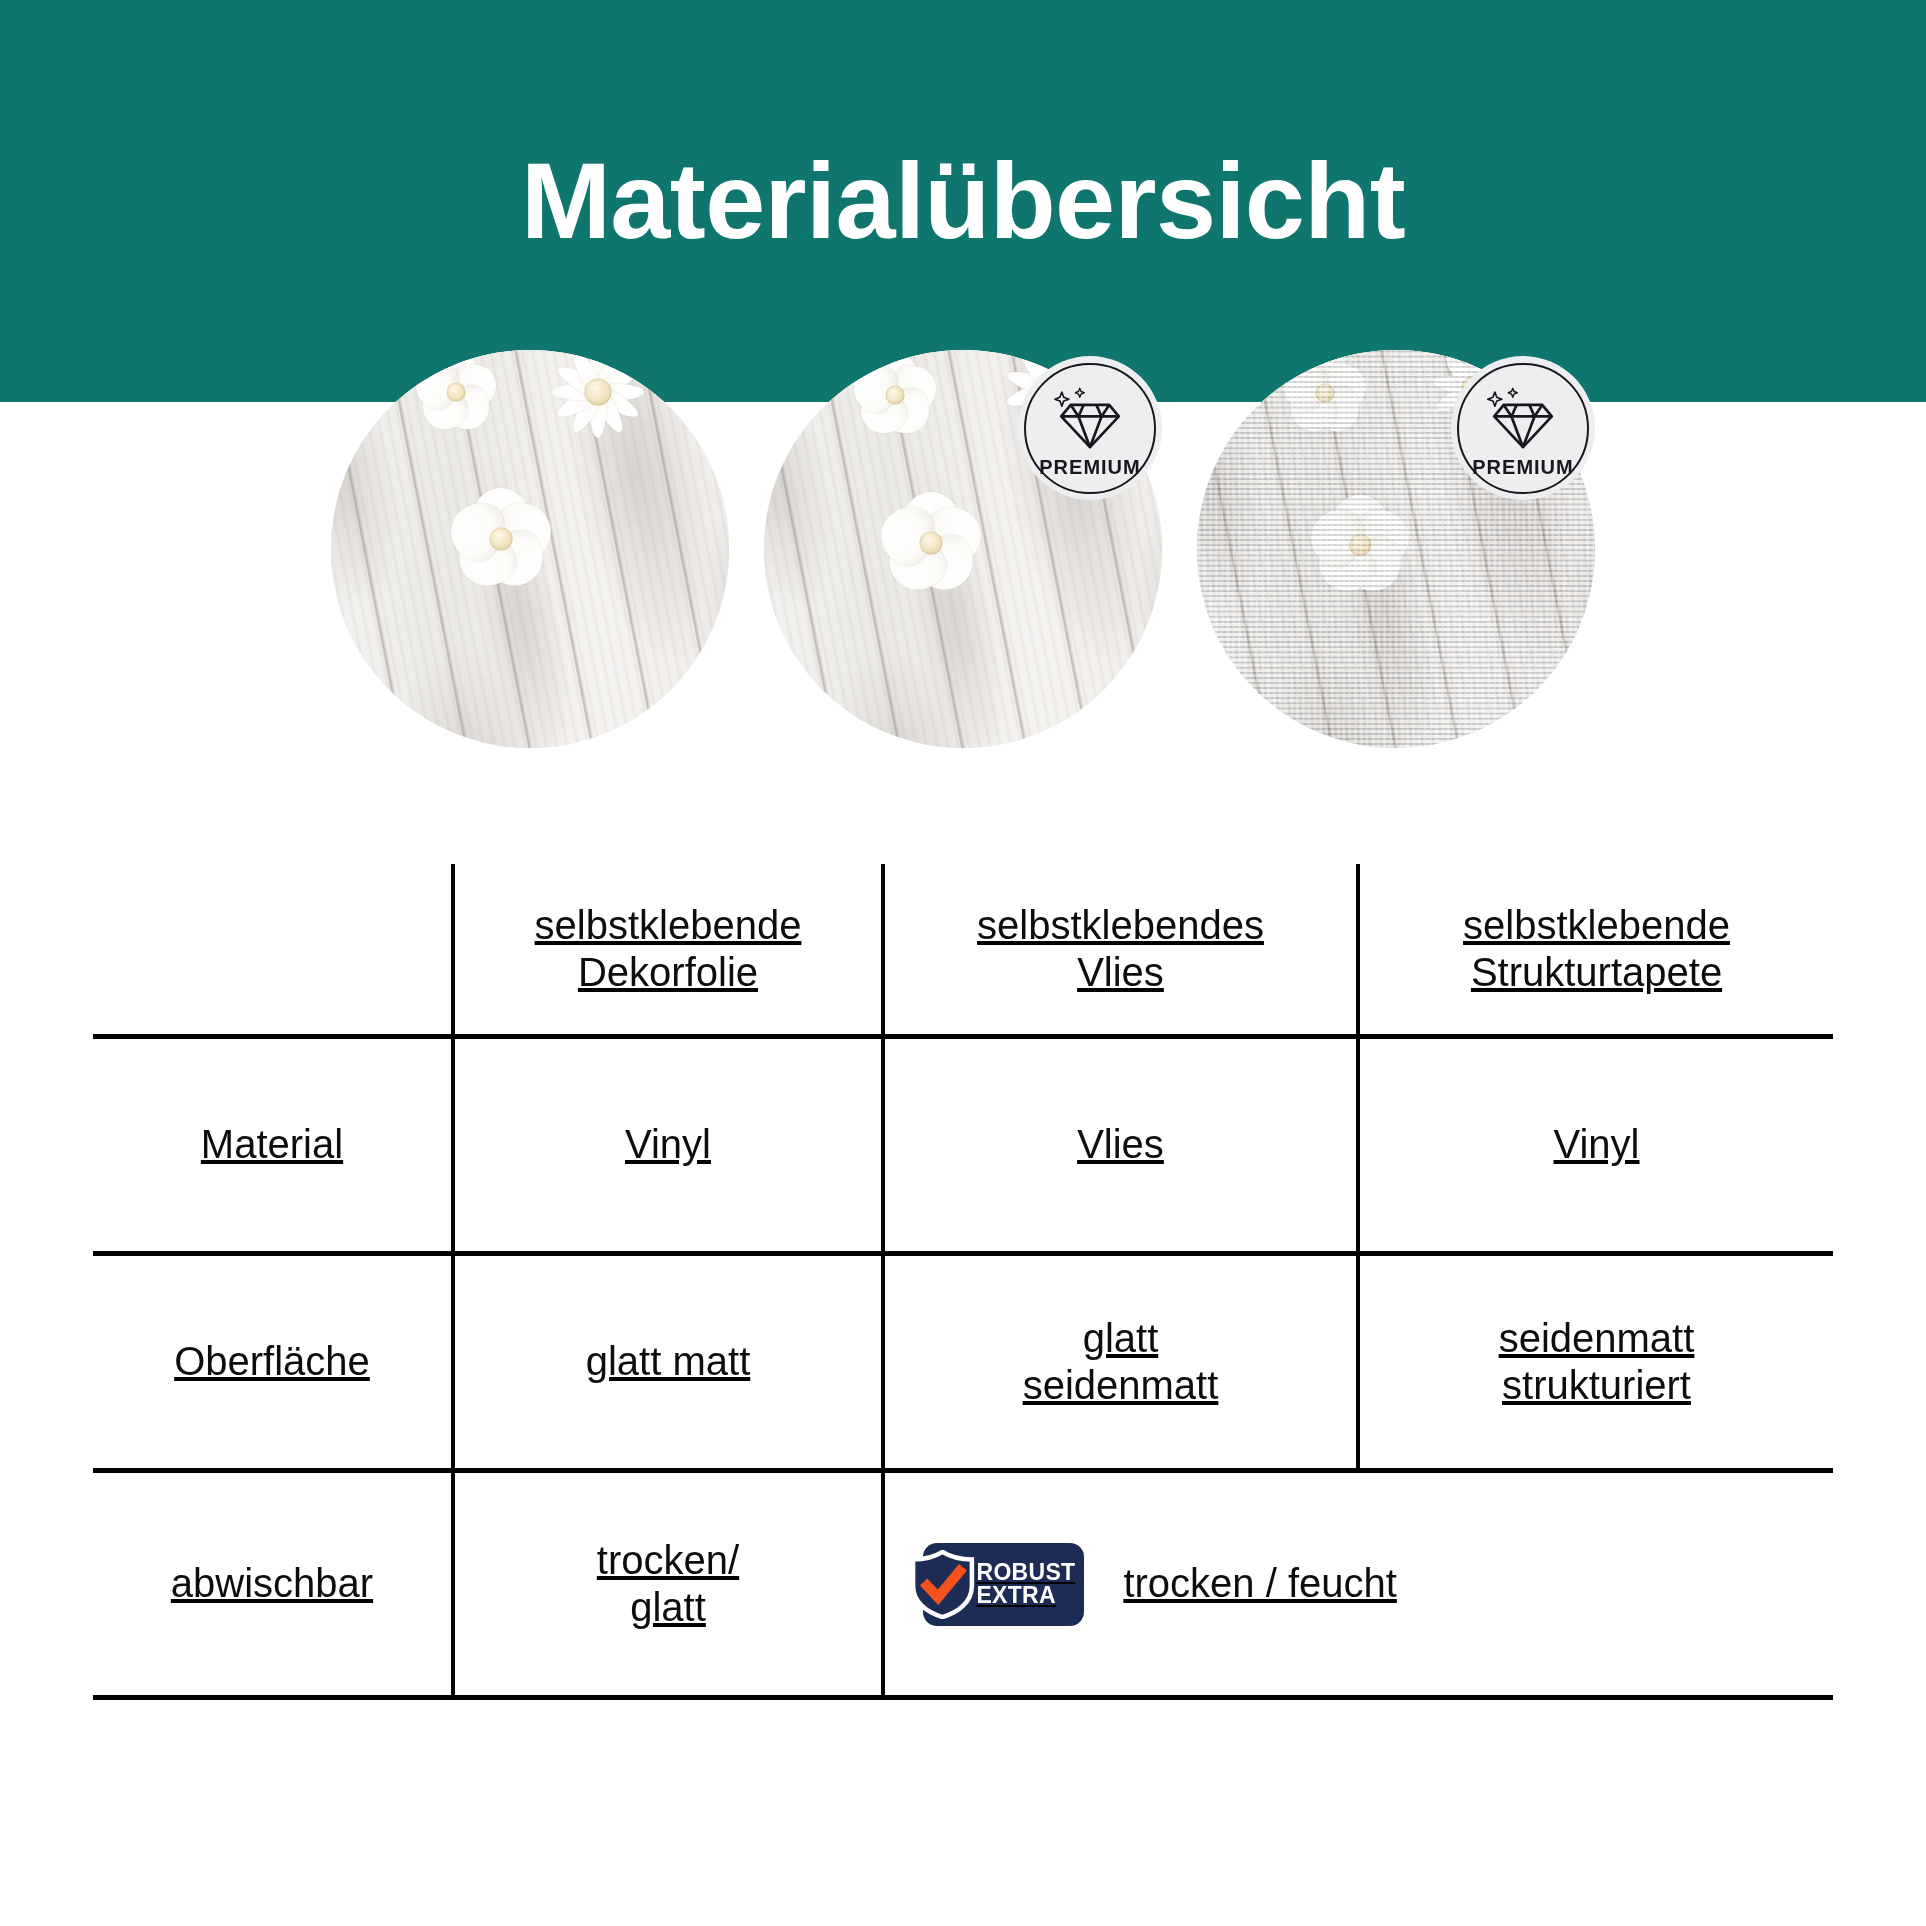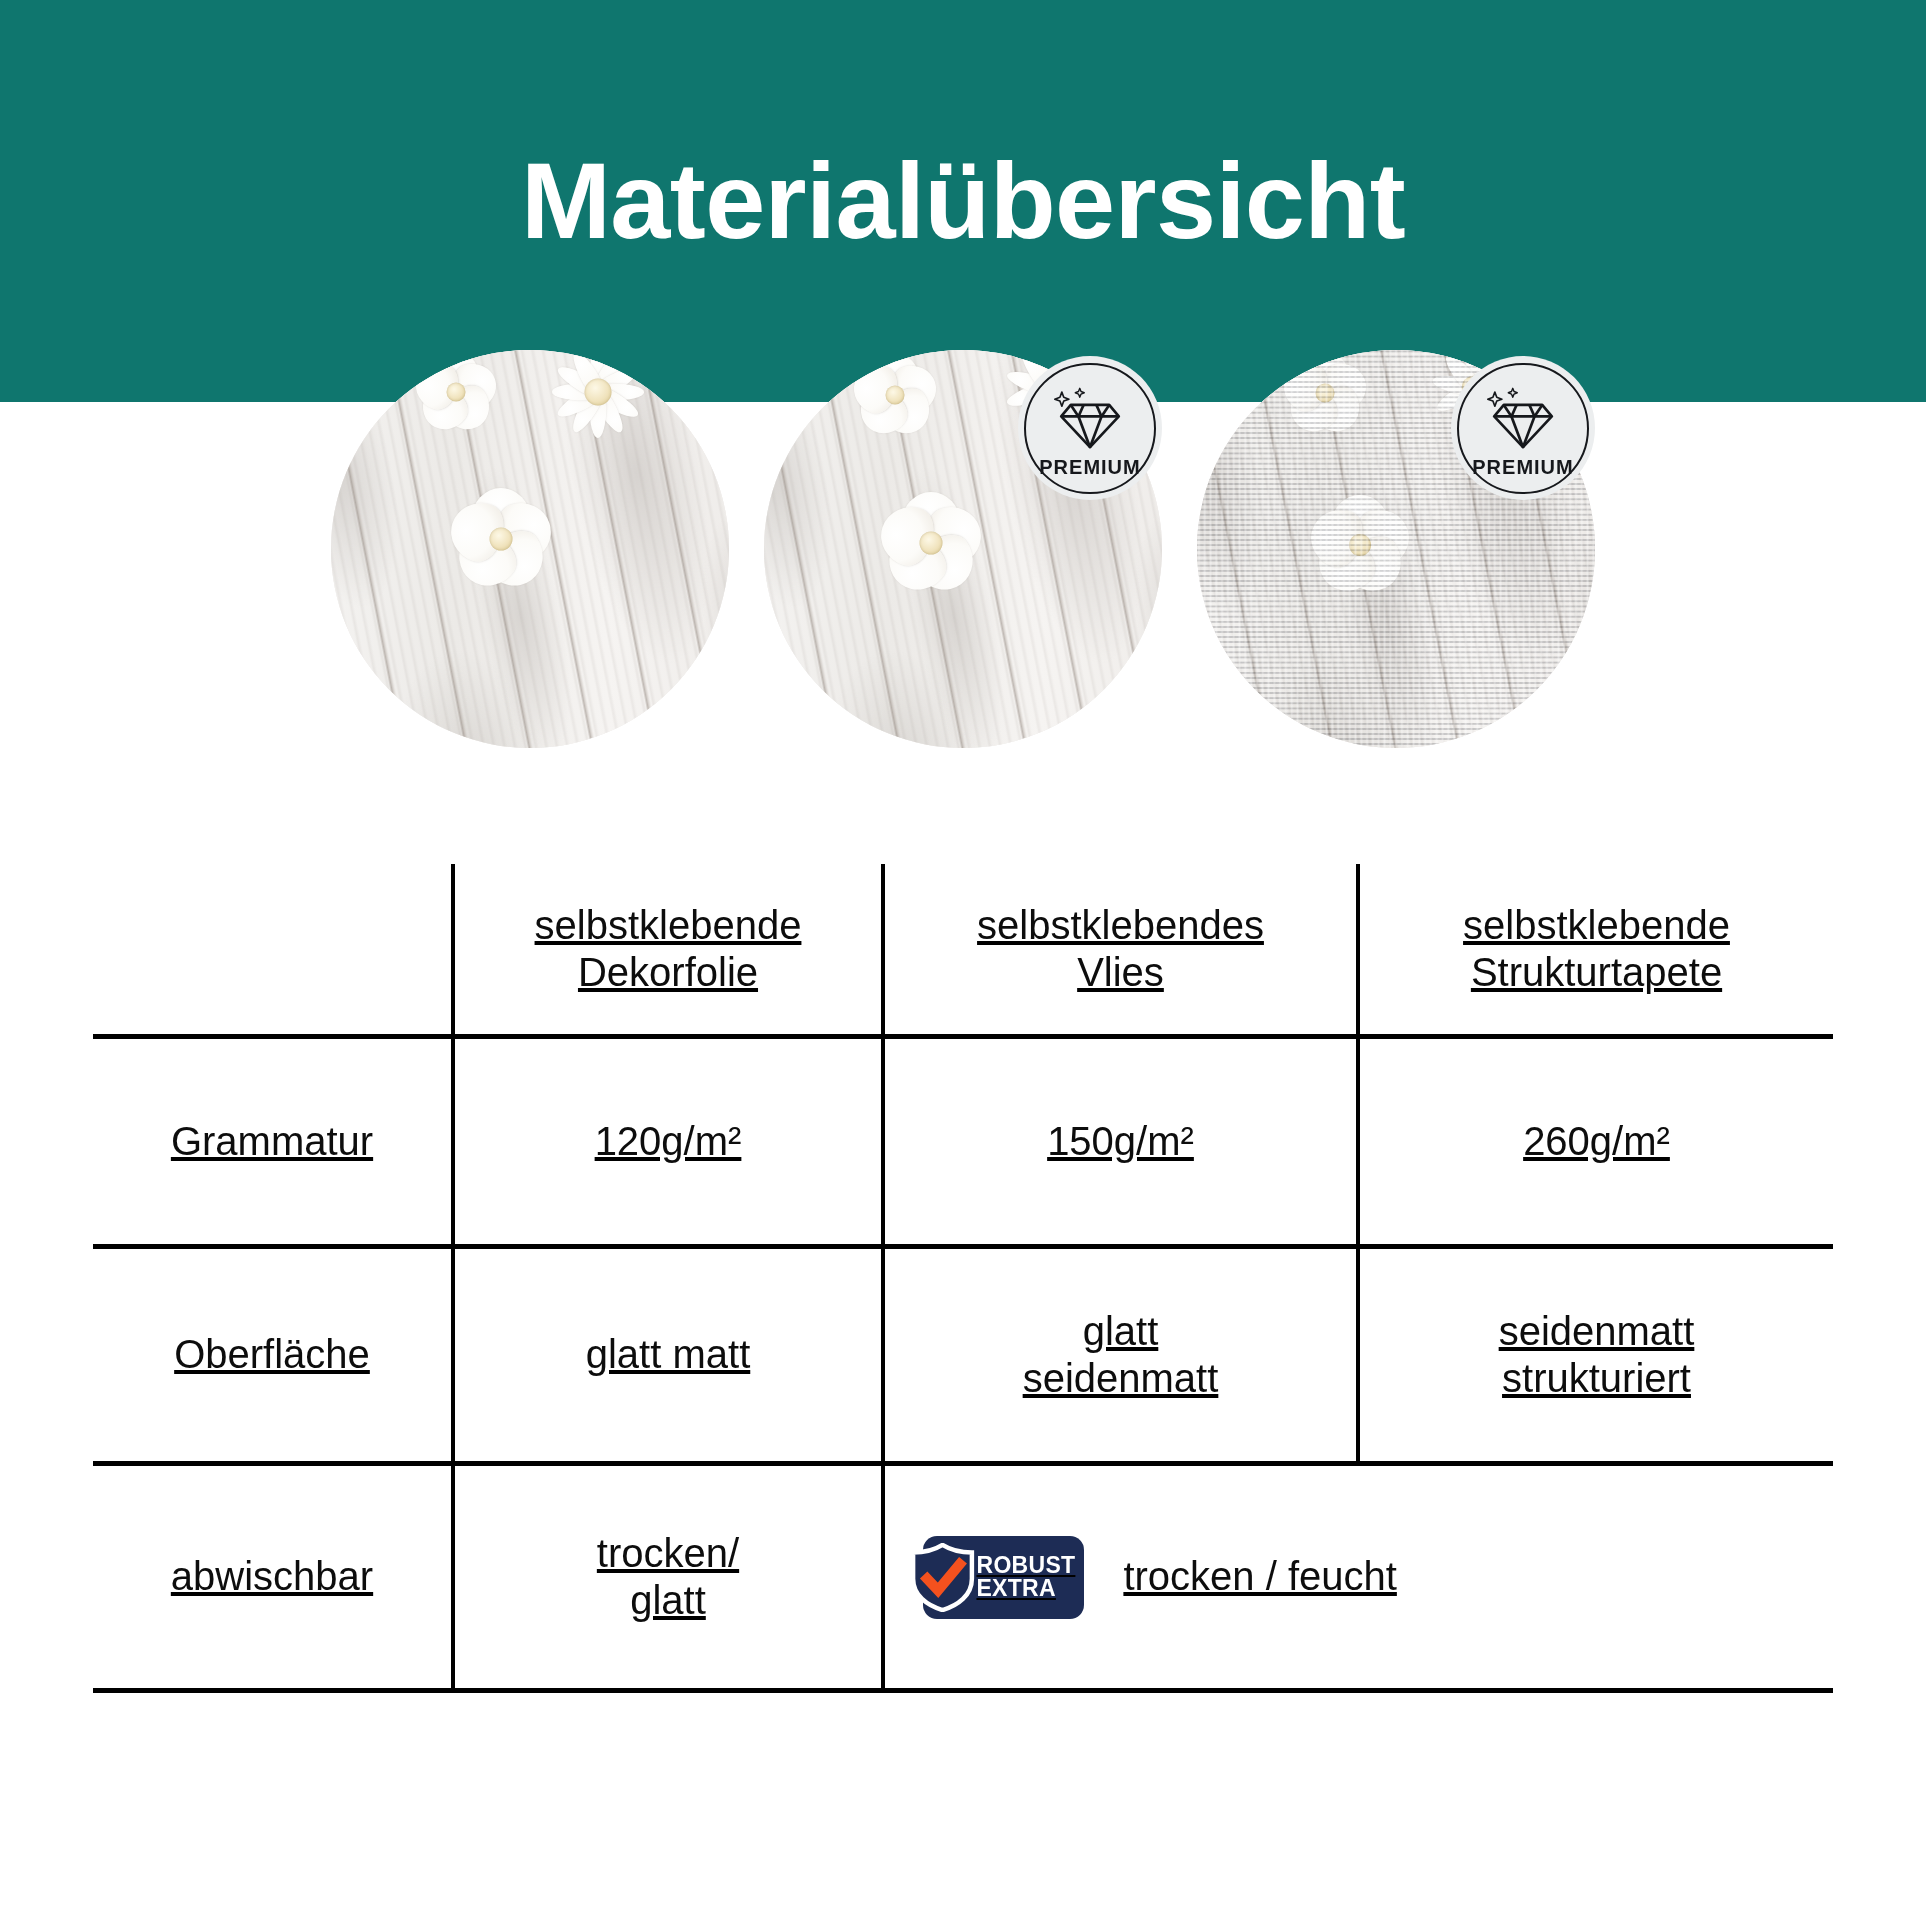--- a/index.html
+++ b/index.html
@@ -444,27 +444,27 @@
         <td class="sep hdr-cell">
           <div>selbstklebendes</div>
           <div>Vlies</div>
         </td>
         <td class="sep hdr-cell">
           <div>selbstklebende</div>
           <div>Strukturtapete</div>
         </td>
       </tr>
 
-
-      <tr class="r-grammatur hr-below">
-        <td class="rowlabel">Grammatur</td>
-        <td class="sep">120g/m²</td>
-        <td class="sep">150g/m²</td>
-        <td class="sep">260g/m²</td>
+      <tr class="r-material hr-below">
+        <td class="rowlabel">Material</td>
+        <td class="sep">Vinyl</td>
+        <td class="sep">Vlies</td>
+        <td class="sep">Vinyl</td>
       </tr>
+
 
       <tr class="r-oberflaeche hr-below">
         <td class="rowlabel">Oberfläche</td>
         <td class="sep">
           <div>glatt matt</div>
         </td>
         <td class="sep">
           <div>glatt</div>
           <div>seidenmatt</div>
         </td>

